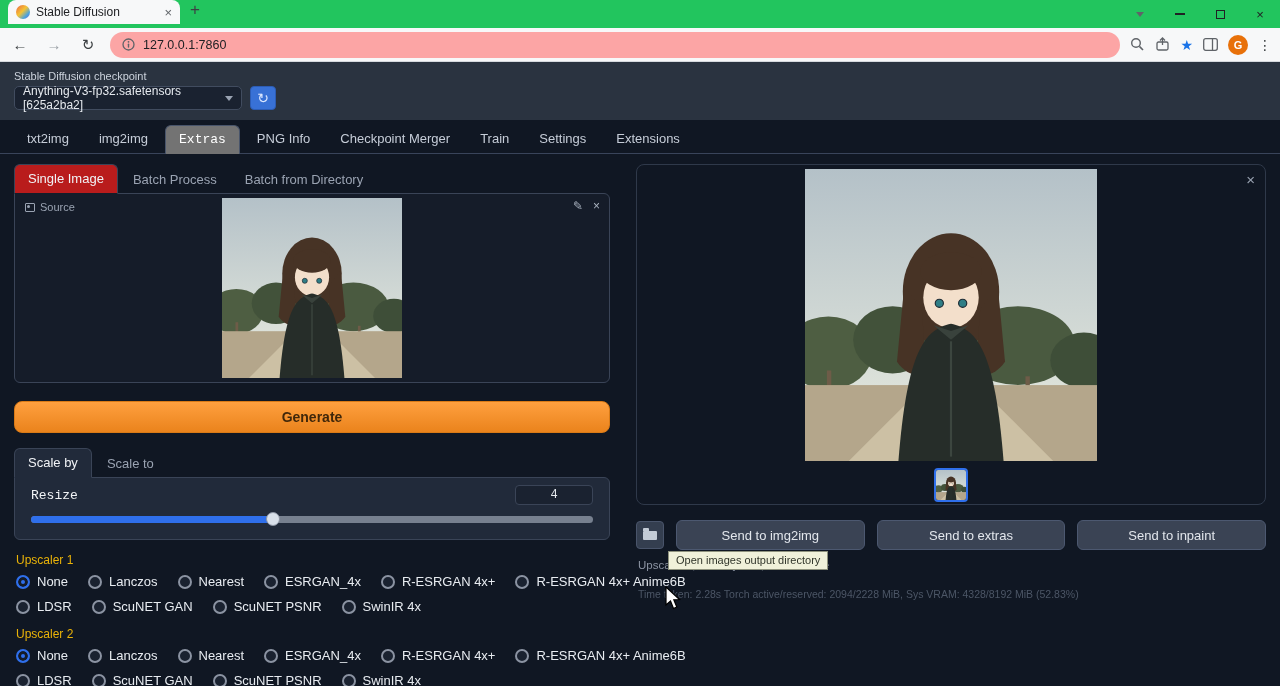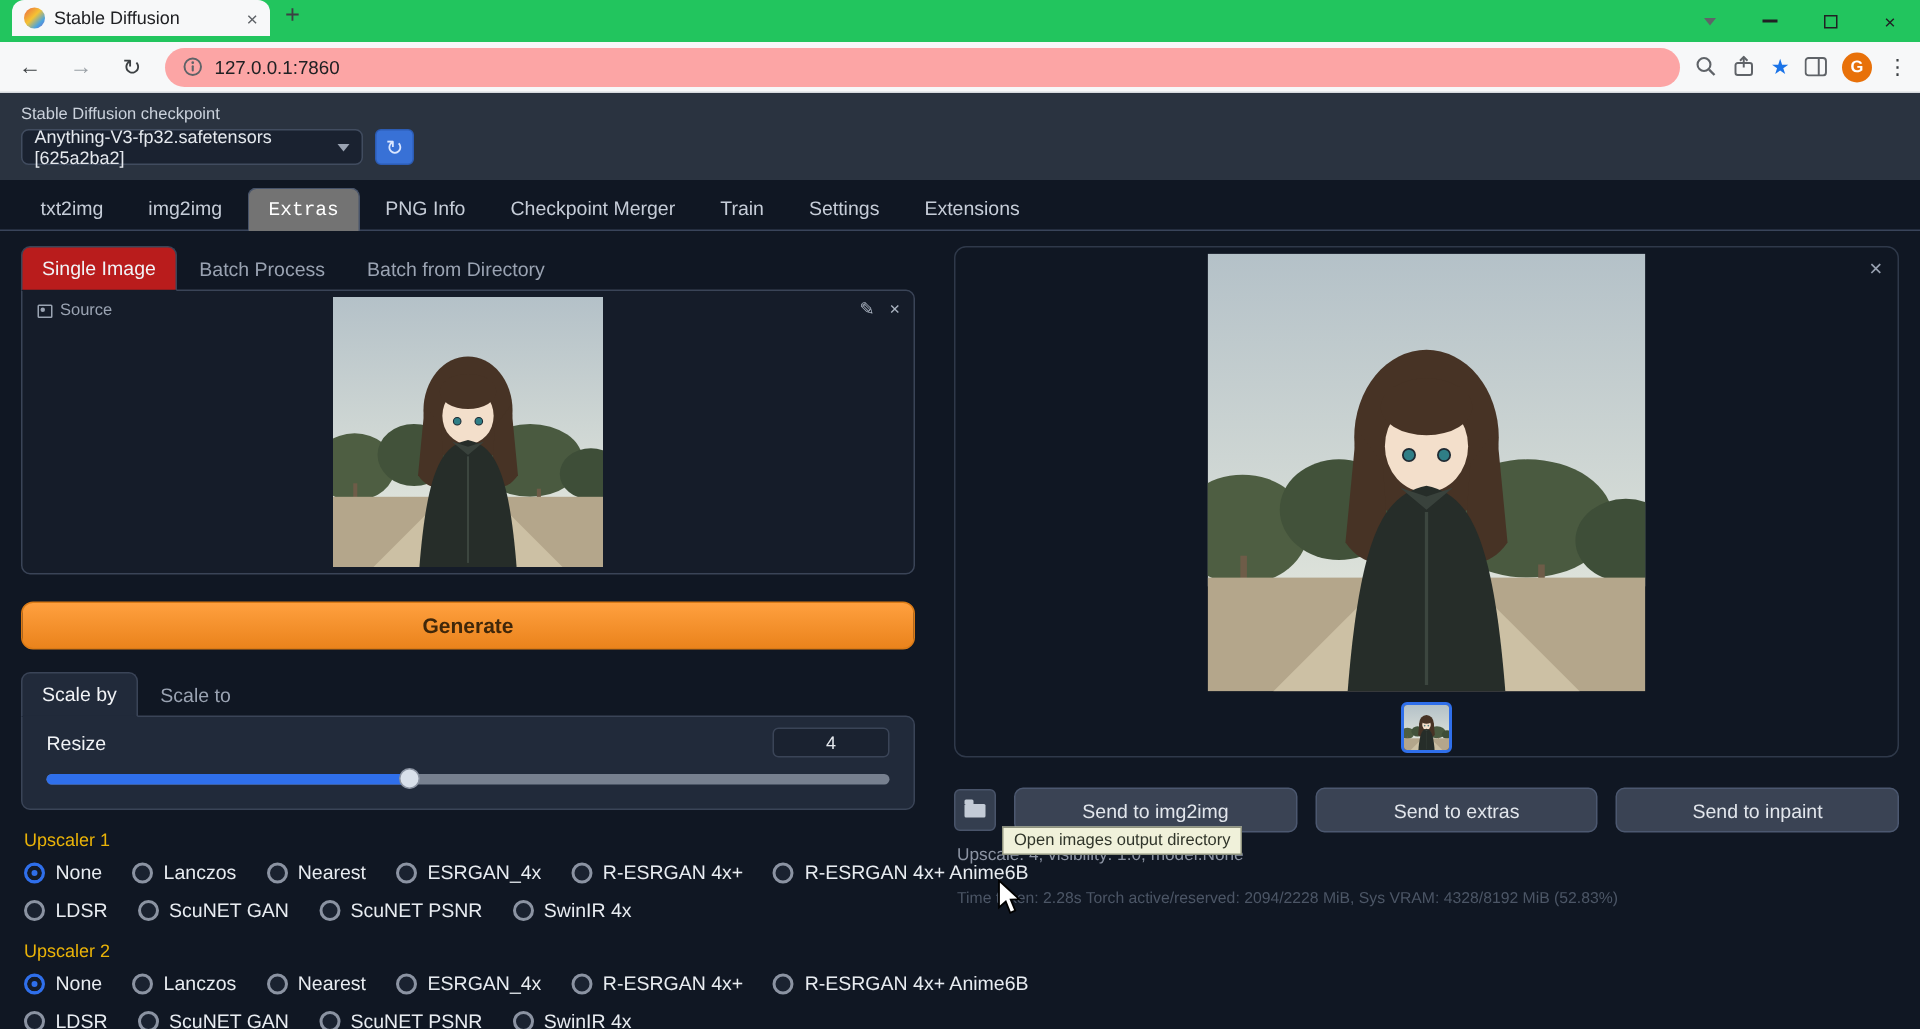--- a/index.html
+++ b/index.html
@@ -77,21 +77,21 @@
   .source-actions { position:absolute; top:5px; right:9px; display:flex; gap:10px;
                     font-size:12px; color:#aab3c0; }
 
   .generate-btn { margin-top:18px; width:100%; height:32px; border:1px solid #d97a16; border-radius:8px;
                   background:linear-gradient(180deg,#ffa03f,#ea831c); color:#40270a; font-weight:bold;
                   font-size:14px; font-family:inherit; }
 
   .scale-wrap { margin-top:15px; }
   .resize-panel { border:1px solid #3a4457; border-radius:0 6px 6px 6px; background:#212a3a;
                   padding:7px 16px 13px; }
-  .resize-head { display:flex; justify-content:space-between; align-items:center; }
+  .resize-head { display:flex; justify-content:space-between; align-items:center;font-family:Liberation Mono, monospace; }
   .resize-label { font-size:13px; color:#f1f3f6; }
   .num-box { width:78px; height:20px; background:#1a2230; border:1px solid #3a4457; border-radius:4px;
              font-size:12px; color:#e5e9ee; display:flex; align-items:center; justify-content:center; }
   .slider { position:relative; height:14px; margin-top:7px; }
   .slider-track { position:absolute; top:4px; left:0; right:0; height:7px; border-radius:4px; background:#77808f; }
   .slider-fill { position:absolute; top:4px; left:0; width:43%; height:7px; border-radius:4px 0 0 4px; background:#2f6feb; }
   .slider-handle { position:absolute; top:0; left:calc(43% - 7px); width:14px; height:14px; border-radius:50%;
                    background:#d9e0ea; border:1px solid #8b93a2; }
 
   .up-label { font-size:12px; color:#eab308; margin:13px 0 7px 2px; }
@@ -100,21 +100,21 @@
   .rdot { width:14px; height:14px; border-radius:50%; border:2px solid #8b93a2; background:#1a2230; flex:none; }
   .rdot.sel { border-color:#2f6feb; background:#2f6feb; box-shadow:inset 0 0 0 3px #141b28; }
 
   
   .result-panel { border:1px solid #2f394a; border-radius:8px; height:341px; position:relative; padding-top:4px; }
   .result-img { display:block; margin:0 auto; }
   .gallery-close { position:absolute; top:6px; right:10px; color:#98a1b0; font-size:15px; }
   .thumb-row { display:flex; justify-content:center; margin-top:7px; }
   .thumb { width:34px; height:34px; border:2px solid #2f6feb; border-radius:4px; overflow:hidden; background:#151c29; }
 
-  .actions-row { margin-top:20px; display:flex; gap:12px; align-items:center; }
+  .actions-row { margin-top:15px; display:flex; gap:12px; align-items:center; }
   .folder-btn { width:28px; height:28px; background:#343e4f; border:1px solid #49546a; border-radius:4px;
                 display:flex; align-items:center; justify-content:center; flex:none; }
   .folder-shape { width:14px; height:9px; background:#c3cbd6; border-radius:1px; position:relative; }
   .folder-shape::before { content:''; position:absolute; top:-3px; left:0; width:6px; height:3px;
                           background:#c3cbd6; border-radius:1px 1px 0 0; }
   .send-btn { flex:1; height:30px; background:#3a4354; border:1px solid #4c5870; border-radius:6px;
               color:#e2e6ec; font-size:13px; font-family:inherit; }
 
   .result-info { margin-top:9px; margin-left:2px; font-size:11.5px; color:#8b93a2; }
   .perf-info { margin-top:17px; margin-left:2px; font-size:10.5px; color:#4c5666; }

